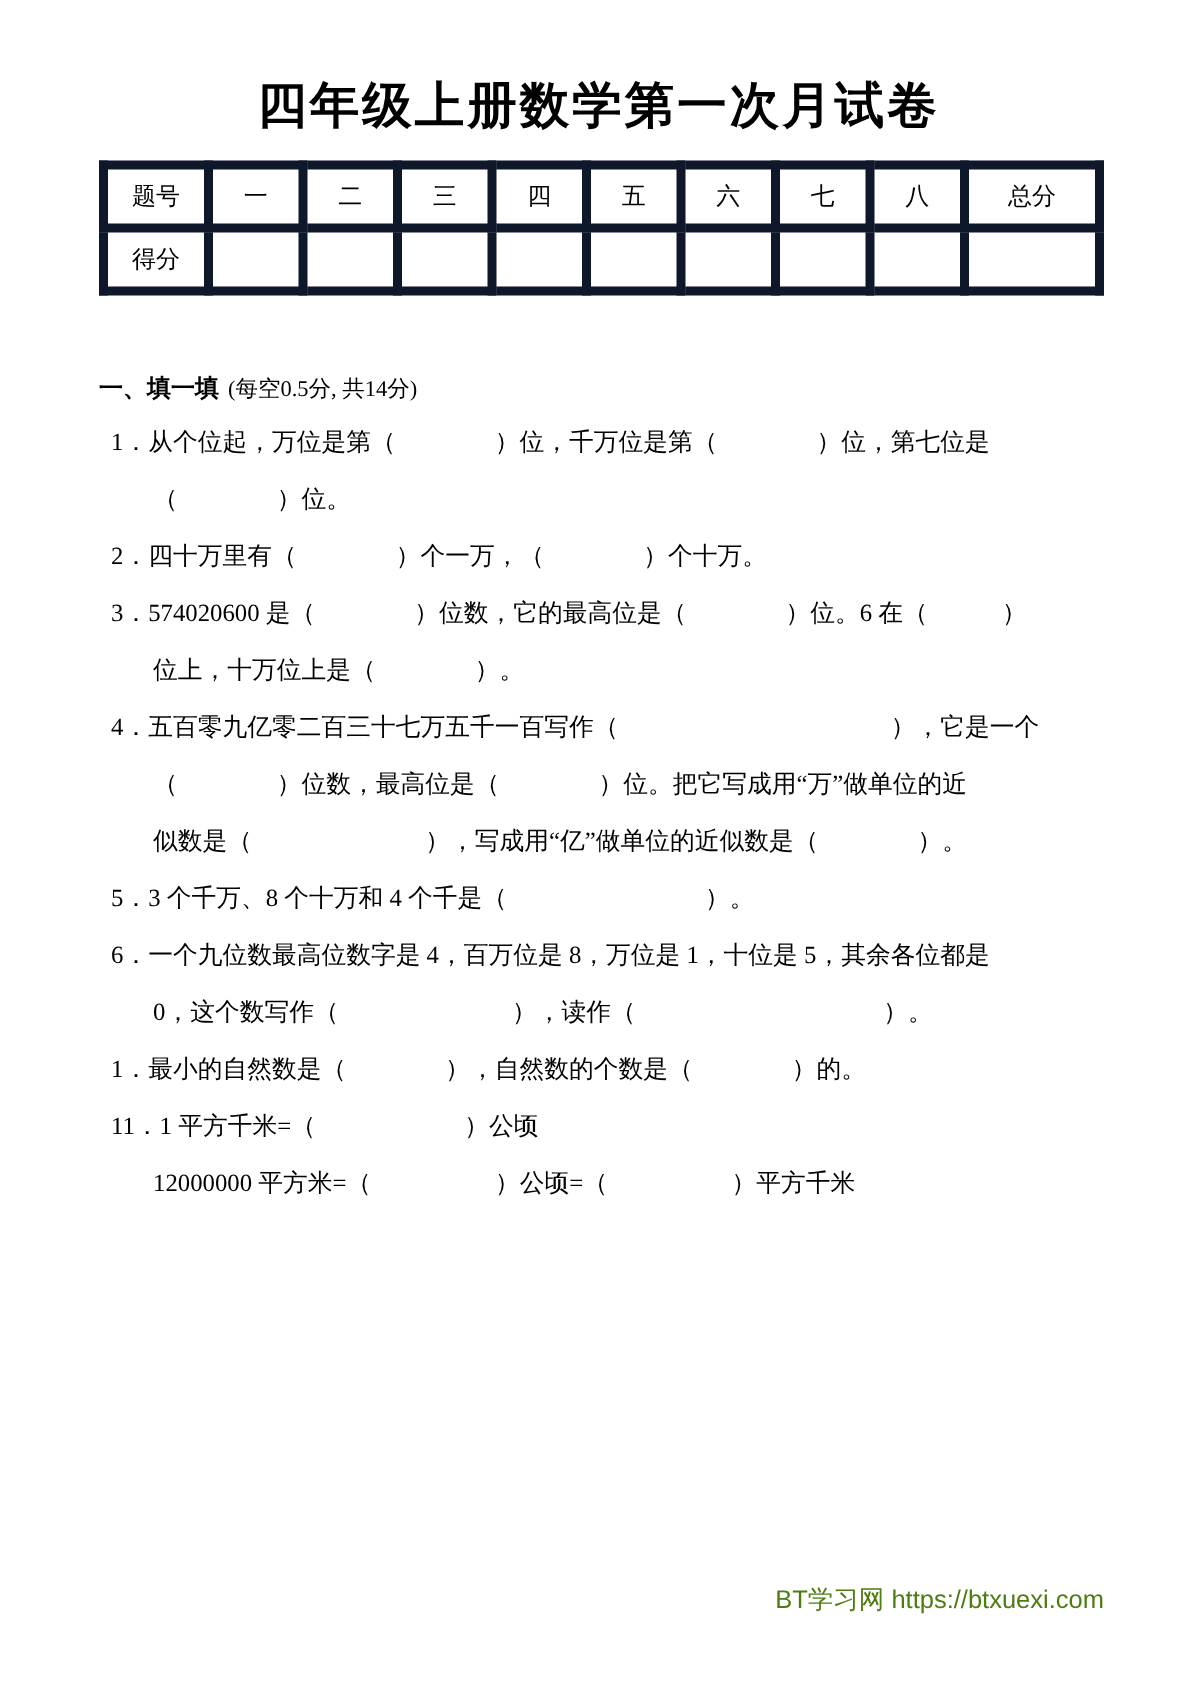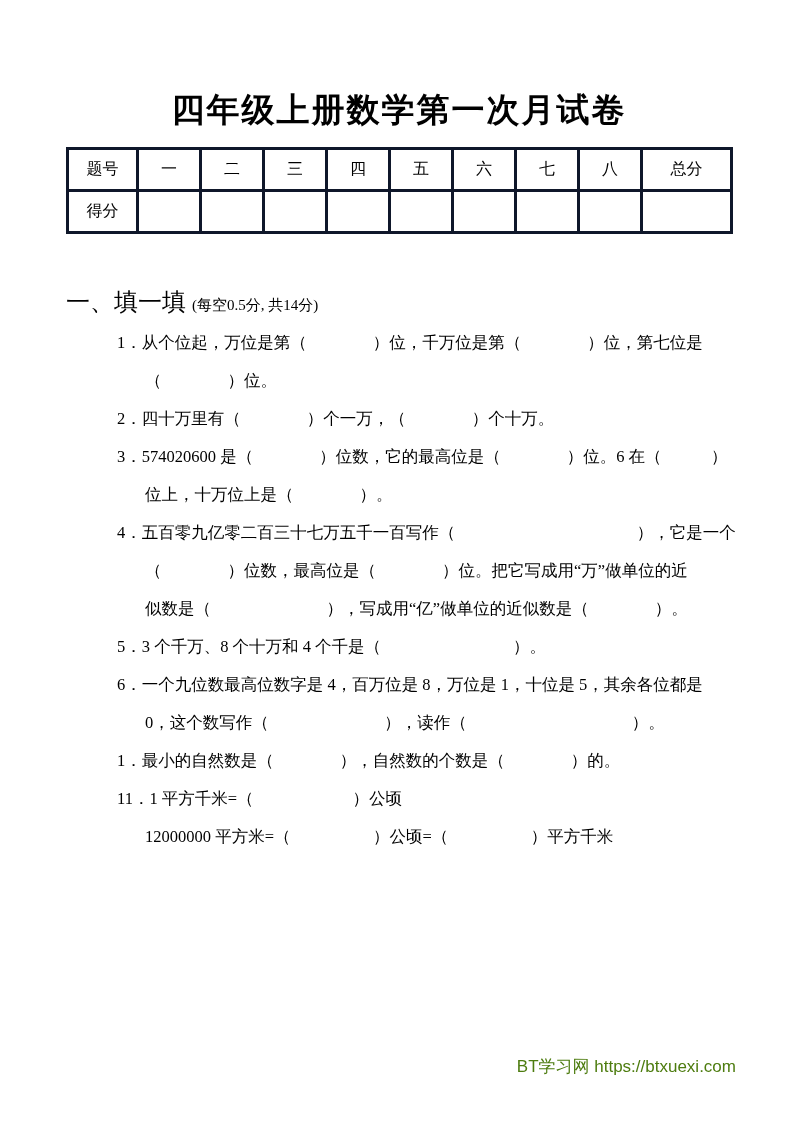--- a/index.html
+++ b/index.html
@@ -8,63 +8,62 @@
     width: 794px;
     height: 1122px;
     position: relative;
     overflow: hidden;
     color: #000;
     font-family: "Liberation Serif", "DejaVu Serif", serif;
   }
   .paper { padding: 0 62px 0 66px; }
 
   .title {
-    padding-top: 88px;
+    padding-top: 48px;
     text-align: center;
     font-size: 33px;
     font-weight: 700;
     letter-spacing: 2px;
   }
   .meta {
     margin-top: 17px;
     text-align: center;
     font-size: 16px;
   }
   .meta span + span { margin-left: 44px; }
 
   table.score-table {
     border-collapse: collapse;
     table-layout: fixed;
     width: 100%;
     margin-top: 14px;
   }
   table.score-table td {
-    border: 3px solid #0f172a;
+    border: 6px solid #0f172a;
     height: 42px;
     text-align: center;
     vertical-align: middle;
     font-size: 16px;
     padding: 0;
   }
 
   .section-heading { margin-top: 52px; }
   .sh-bold {
-    font-size: 24px;
-    font-weight: 400;
+    font-size: 16px;
+    font-weight: 700;
     font-family: "Liberation Sans", "DejaVu Sans", sans-serif;
   }
   .sh-note { font-size: 15px; margin-left: 2px; }
 
   .questions { margin-top: 6px; font-size: 16.5px; }
   .q-line {
     height: 38px;
     line-height: 38px;
     white-space: nowrap;
     padding-left: 8px;
-    margin-left: 43px;
   }
   .q-line.cont { padding-left: 36px; }
 
   .footer {
     position: absolute;
     right: 58px;
     bottom: 44px;
     font-size: 17px;
     color: #4d7c0f;
     font-family: "Liberation Sans", "DejaVu Sans", sans-serif;

